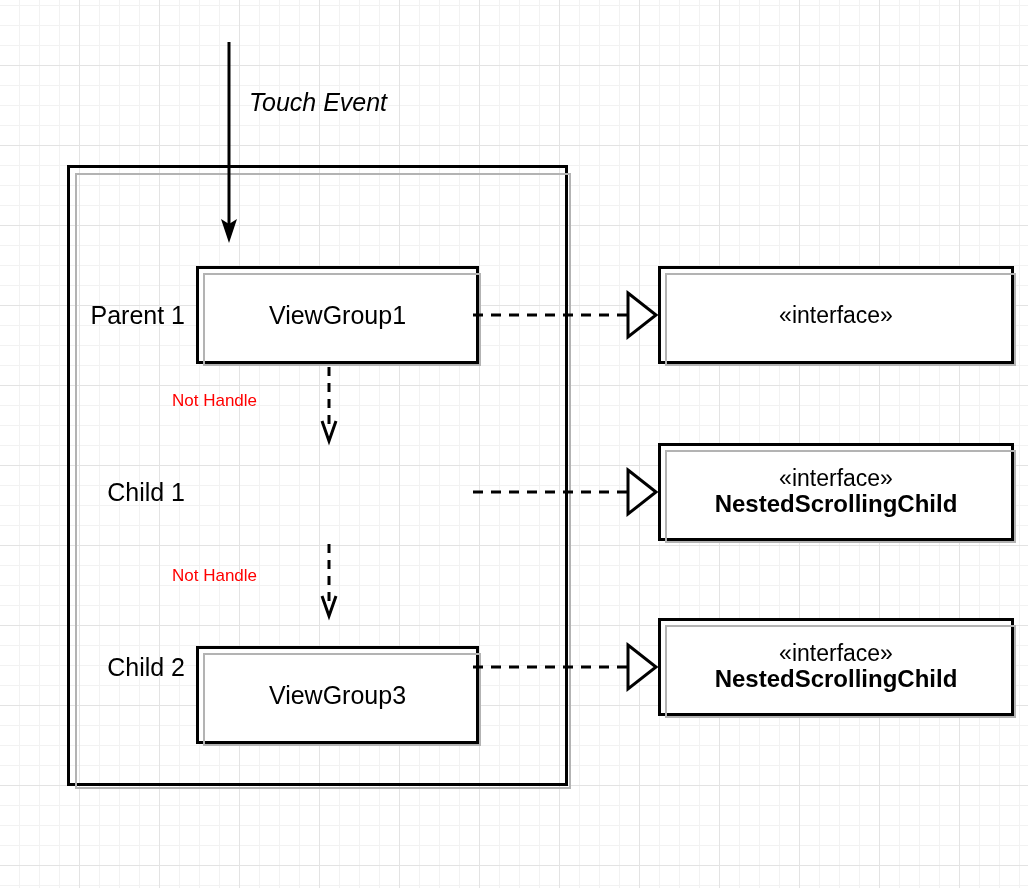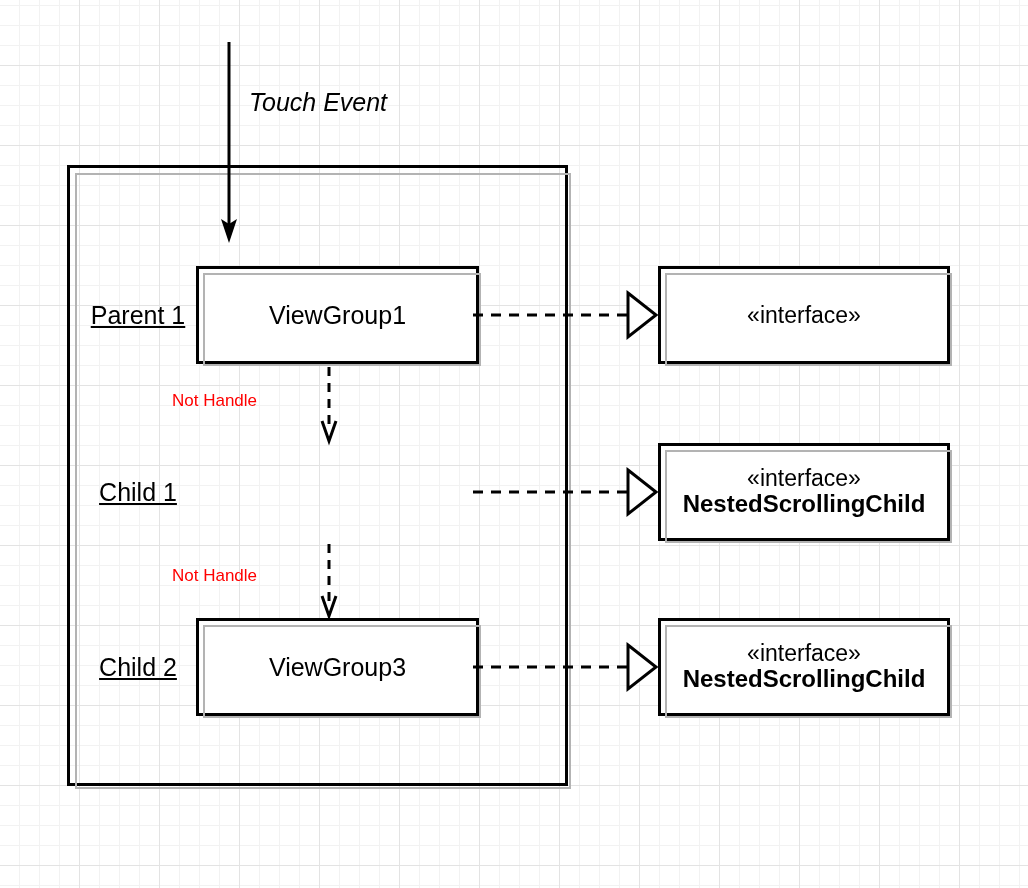--- a/index.html
+++ b/index.html
@@ -74,26 +74,26 @@
     margin-left: 9px;
   }
   .viewgroup .label {
     font-size: 25px;
     color: #000000;
     line-height: 1;
     white-space: nowrap;
   }
   #viewgroup-1 { top: 266px; }
   #viewgroup-2 { top: 443px; }
-  #viewgroup-3 { top: 618px; }
+  #viewgroup-3 { top: 646px; }
 
   
   .interface-box {
     left: 658px;
-    width: 292px;
+    width: 356px;
     height: 98px;
     border-width: 3px;
     display: flex;
     flex-direction: column;
     align-items: center;
     justify-content: center;
   }
   .interface-box .stereotype {
     font-size: 23px;
     color: #000000;
@@ -107,29 +107,28 @@
     line-height: 1.12;
     white-space: nowrap;
   }
   #interface-1 { top: 266px; }
   #interface-2 { top: 443px; }
   #interface-3 { top: 618px; }
 
   
   .row-label {
     position: absolute;
-    left: 84px;
+    left: 77px;
     width: 108px;
     font-size: 25px;
     color: #000000;
     line-height: 1;
-    text-align: center;
+    text-align: right;
     z-index: 5;
     white-space: nowrap;
-    text-decoration: underline;
   }
   #row-label-0 { top: 303px; }
   #row-label-1 { top: 480px; }
   #row-label-2 { top: 655px; }
 
   
   #touch-event-label {
     position: absolute;
     left: 249px;
     top: 90px;

